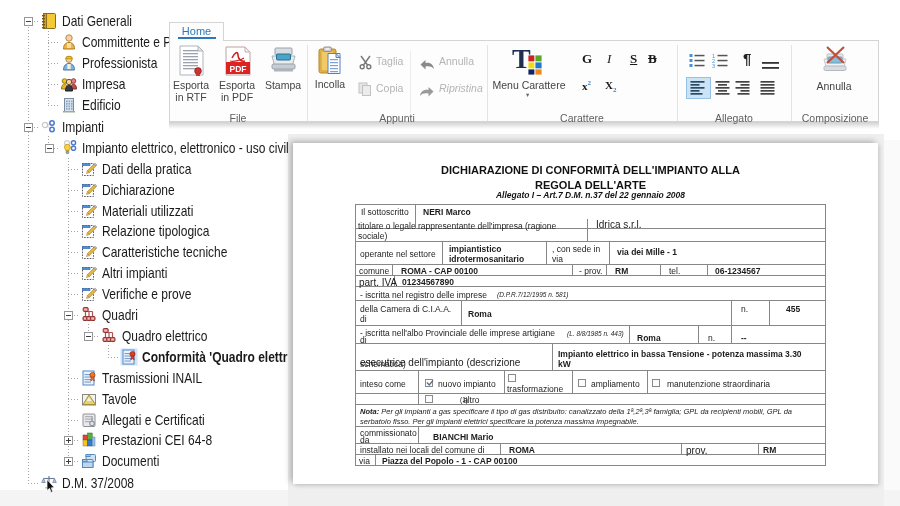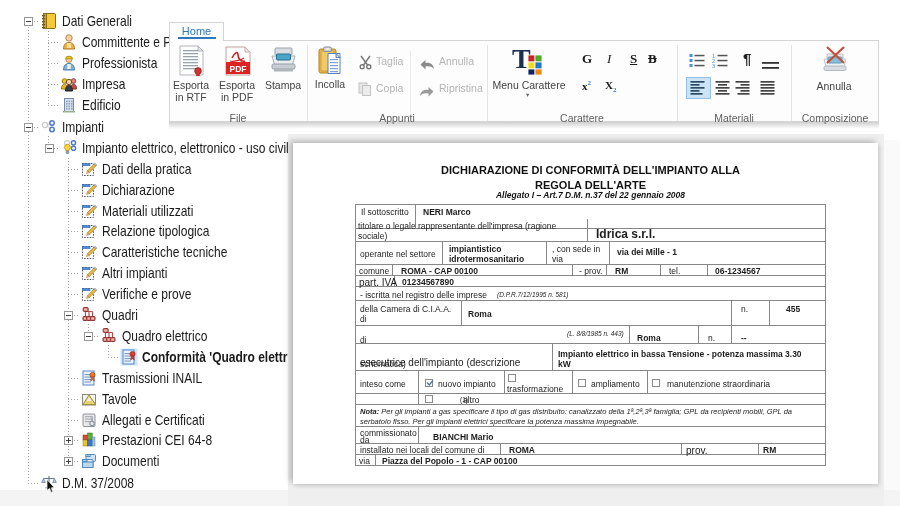--- a/index.html
+++ b/index.html
@@ -320,21 +320,21 @@
 <div class="abs" style="left:62px;top:47px;width:471px;text-align:center;font-size:8.5px;font-weight:bold;font-style:italic;color:#111;">Allegato I – Art.7 D.M. n.37 del 22 gennaio 2008</div>
 <div class="fr first" style="top:61px;height:25px;">
 <div class="cdiv" style="left:59px;"></div>
 <span class="fl" style="left:5px;top:2px;font-size:8.5px;">Il sottoscritto</span>
 <span class="fl" style="left:67px;top:2px;font-size:8.5px;font-weight:bold;">NERI Marco</span>
 </div>
 <div class="fr" style="top:76px;height:23px;">
 <div class="cdiv" style="left:231px;"></div>
 <span class="fl" style="left:2px;top:2px;font-size:8.5px;">titolare o legale rappresentante dell'impresa (ragione</span>
 <span class="fl" style="left:2px;top:12px;font-size:8.5px;">sociale)</span>
-<span class="fl" style="left:240px;top:8px;font-size:12px;font-weight:bold;">Idrica s.r.l.</span>
+<span class="fl" style="left:240px;top:0;font-size:10px;font-weight:normal;">Idrica s.r.l.</span>
 </div>
 <div class="fr" style="top:99px;height:23px;">
 <div class="cdiv" style="left:86px;"></div>
 <div class="cdiv" style="left:190px;"></div>
 <div class="cdiv" style="left:253px;"></div>
 <span class="fl" style="left:4px;top:7px;font-size:8.5px;">operante nel settore</span>
 <span class="fl" style="left:93px;top:2px;font-size:8.5px;font-weight:bold;">impiantistico</span>
 <span class="fl" style="left:93px;top:12px;font-size:8.5px;font-weight:bold;">idrotermosanitario</span>
 <span class="fl" style="left:196px;top:2px;font-size:8.5px;">, con sede in</span>
 <span class="fl" style="left:196px;top:12px;font-size:8.5px;">via</span>
@@ -369,20 +369,21 @@
 <span class="fl" style="left:4px;top:3px;font-size:8.5px;">della Camera di C.I.A.A.</span>
 <span class="fl" style="left:4px;top:13px;font-size:8.5px;">di</span>
 <span class="fl" style="left:112px;top:8px;font-size:8.5px;font-weight:bold;">Roma</span>
 <span class="fl" style="left:385px;top:3px;font-size:8.5px;">n.</span>
 <span class="fl" style="left:430px;top:3px;font-size:8.5px;font-weight:bold;">455</span>
 </div>
 <div class="fr" style="top:183px;height:18px;">
 <div class="cdiv" style="left:273px;"></div>
 <div class="cdiv" style="left:342px;"></div>
 <div class="cdiv" style="left:375px;"></div>
+<span class="fl" style="left:4px;top:1.5px;font-size:8.5px;">- iscritta nell'albo Provinciale delle imprese artigiane</span>
 <span class="fl" style="left:211px;top:3.5px;font-size:6.5px;font-style:italic;">(L. 8/8/1985 n. 443)</span>
 <span class="fl" style="left:4px;top:9px;font-size:8.5px;">di</span>
 <span class="fl" style="left:281px;top:7px;font-size:8.5px;font-weight:bold;">Roma</span>
 <span class="fl" style="left:352px;top:7px;font-size:8.5px;">n.</span>
 <span class="fl" style="left:385px;top:7px;font-size:8.5px;font-weight:bold;">--</span>
 </div>
 <div class="fr" style="top:201px;height:27px;">
 <div class="cdiv" style="left:196px;"></div>
 <span class="fl" style="left:4px;top:13px;font-size:10px;">esecutrice dell'impianto (descrizione</span>
 <span class="fl" style="left:4px;top:15px;font-size:8.5px;">schematica)</span>
@@ -445,21 +446,21 @@
     <div class="ribshadow"></div>
 <div class="rib">
 <div class="gsep" style="left:137px;"></div>
 <div class="gsep" style="left:317px;"></div>
 <div class="gsep" style="left:507px;"></div>
 <div class="gsep" style="left:621px;"></div>
 <div class="msep" style="left:240px;"></div>
 <div class="glabel" style="left:23px;width:90px;">File</div>
 <div class="glabel" style="left:182px;width:90px;">Appunti</div>
 <div class="glabel" style="left:367px;width:90px;">Carattere</div>
-<div class="glabel" style="left:519px;width:90px;">Materiali</div>
+<div class="glabel" style="left:519px;width:90px;">Allegato</div>
 <div class="glabel" style="left:620px;width:90px;">Composizione</div>
 <div class="abs" style="left:8px;top:4px;"><svg width="27" height="31" viewBox="0 0 27 31">
           <path d="M2 1 h18 l5 5 v24 h-23 Z" fill="#fff" stroke="#b0b4ba"></path>
           <path d="M20 1 l5 5 h-5 Z" fill="#e4e7ec" stroke="#b0b4ba"></path>
           <rect x="5" y="5" width="15" height="1.3" fill="#9aa2ae"></rect>
           <rect x="5" y="8" width="15" height="1.3" fill="#9aa2ae"></rect>
           <rect x="5" y="11" width="15" height="1.3" fill="#9aa2ae"></rect>
           <rect x="5" y="14" width="15" height="1.3" fill="#9aa2ae"></rect>
           <rect x="5" y="17" width="15" height="1.3" fill="#9aa2ae"></rect>
           <rect x="5" y="20" width="15" height="1.3" fill="#9aa2ae"></rect>
@@ -510,21 +511,21 @@
           <rect x="4.5" y="3.5" width="8" height="10" fill="#ececec" stroke="#c2c2c2"></rect>
         </svg></div>
 <div class="blabel gray" style="left:206px;top:42px;">Copia</div>
 <div class="abs" style="left:249px;top:15px;"><svg width="16" height="11" viewBox="0 0 16 11">
           <path d="M1.5 5.5 L6.5 1 v3 c5-1 8 2 8.5 6 c-2-2.5-5-3-8.5-2.5 v3 Z" fill="#8a8a8a"></path>
         </svg></div>
 <div class="blabel gray" style="left:269px;top:15px;">Annulla</div>
 <div class="abs" style="left:249px;top:42px;"><svg width="16" height="11" viewBox="0 0 16 11">
           <path d="M14.5 5.5 L9.5 1 v3 c-5-1-8 2-8.5 6 c2-2.5 5-3 8.5-2.5 v3 Z" fill="#9a9a9a"></path>
         </svg></div>
-<div class="blabel gray" style="left:269px;top:42px;">Ripristina</div>
+<div class="blabel gray" style="left:269px;top:42px;font-style:italic;">Ripristina</div>
 <div class="abs" style="left:341px;top:3px;"><svg width="36" height="31" viewBox="0 0 36 31">
           <text x="1" y="24" font-family="Liberation Serif" font-size="28" font-weight="bold" fill="#1e3050">T</text>
           <g stroke="#fff" stroke-width="0.8">
 <rect x="17" y="11" width="7" height="7" fill="#cc2222"></rect>
             <rect x="24" y="11" width="7" height="7" fill="#55aa22"></rect>
 <rect x="17" y="18" width="7" height="7" fill="#eedd11"></rect>
             <rect x="24" y="18" width="7" height="7" fill="#2277cc"></rect>
 <rect x="17" y="25" width="7" height="6" fill="#112266"></rect>
             <rect x="24" y="25" width="7" height="6" fill="#ee8811"></rect>
           </g>

